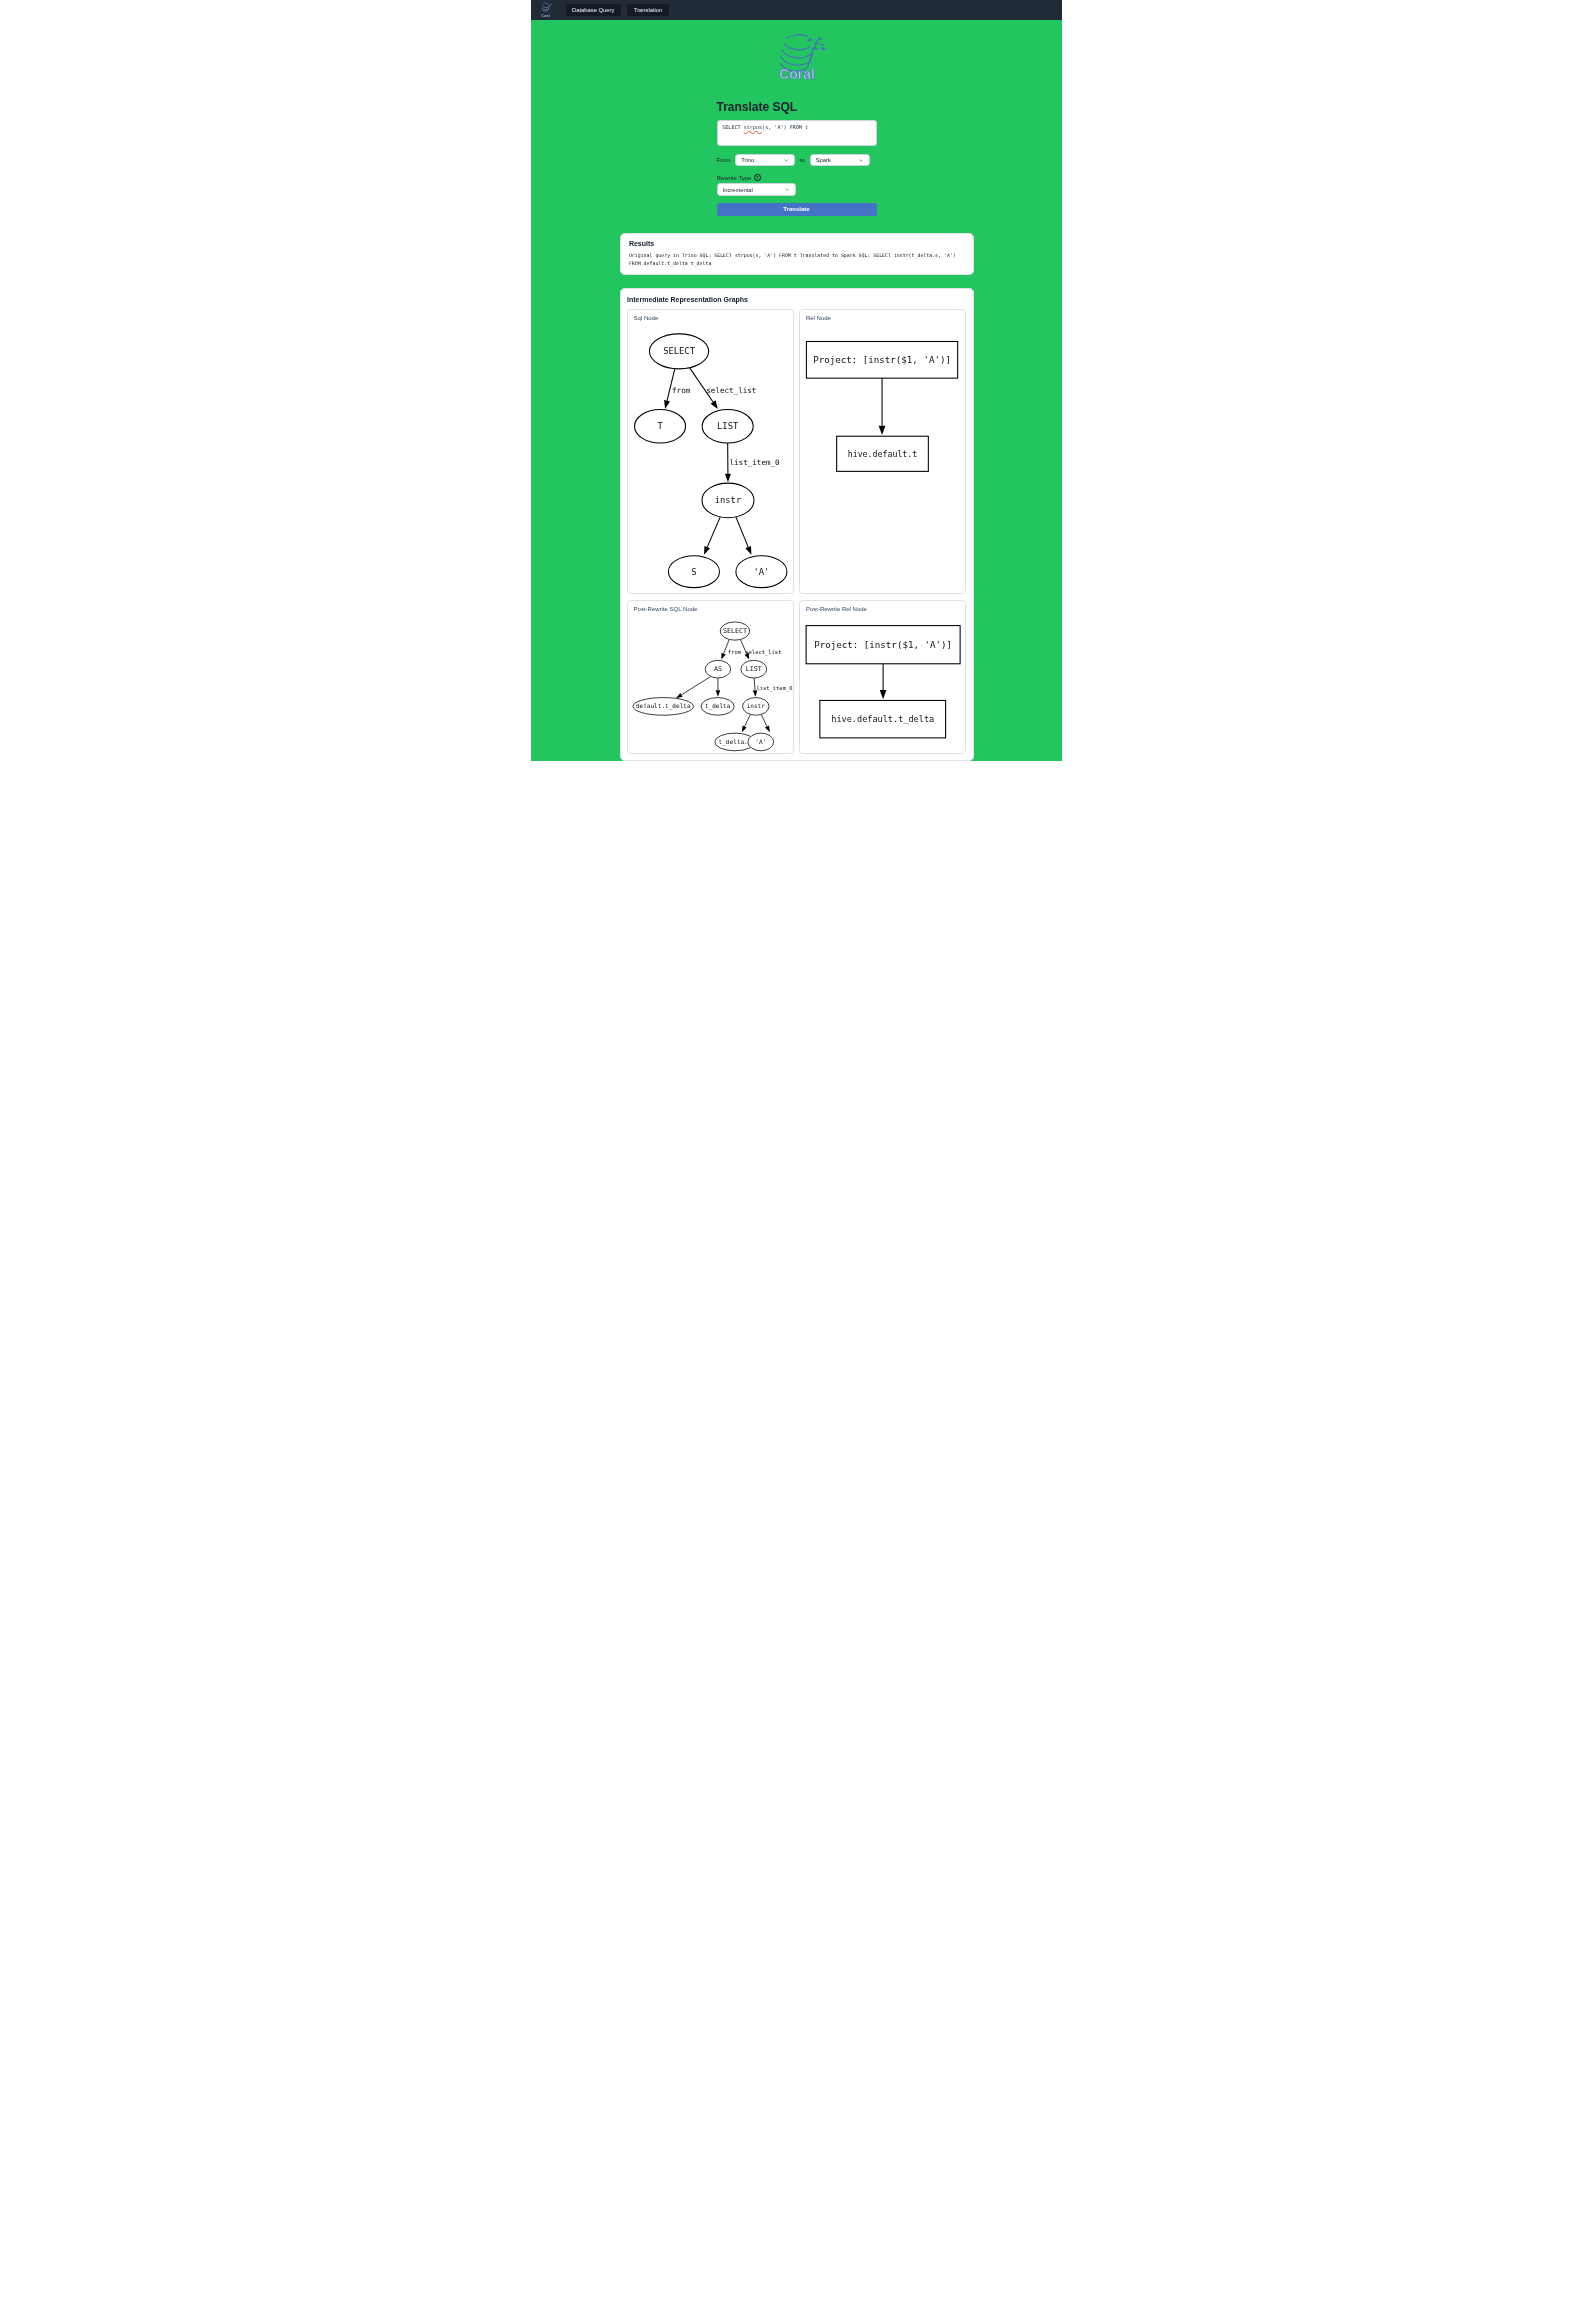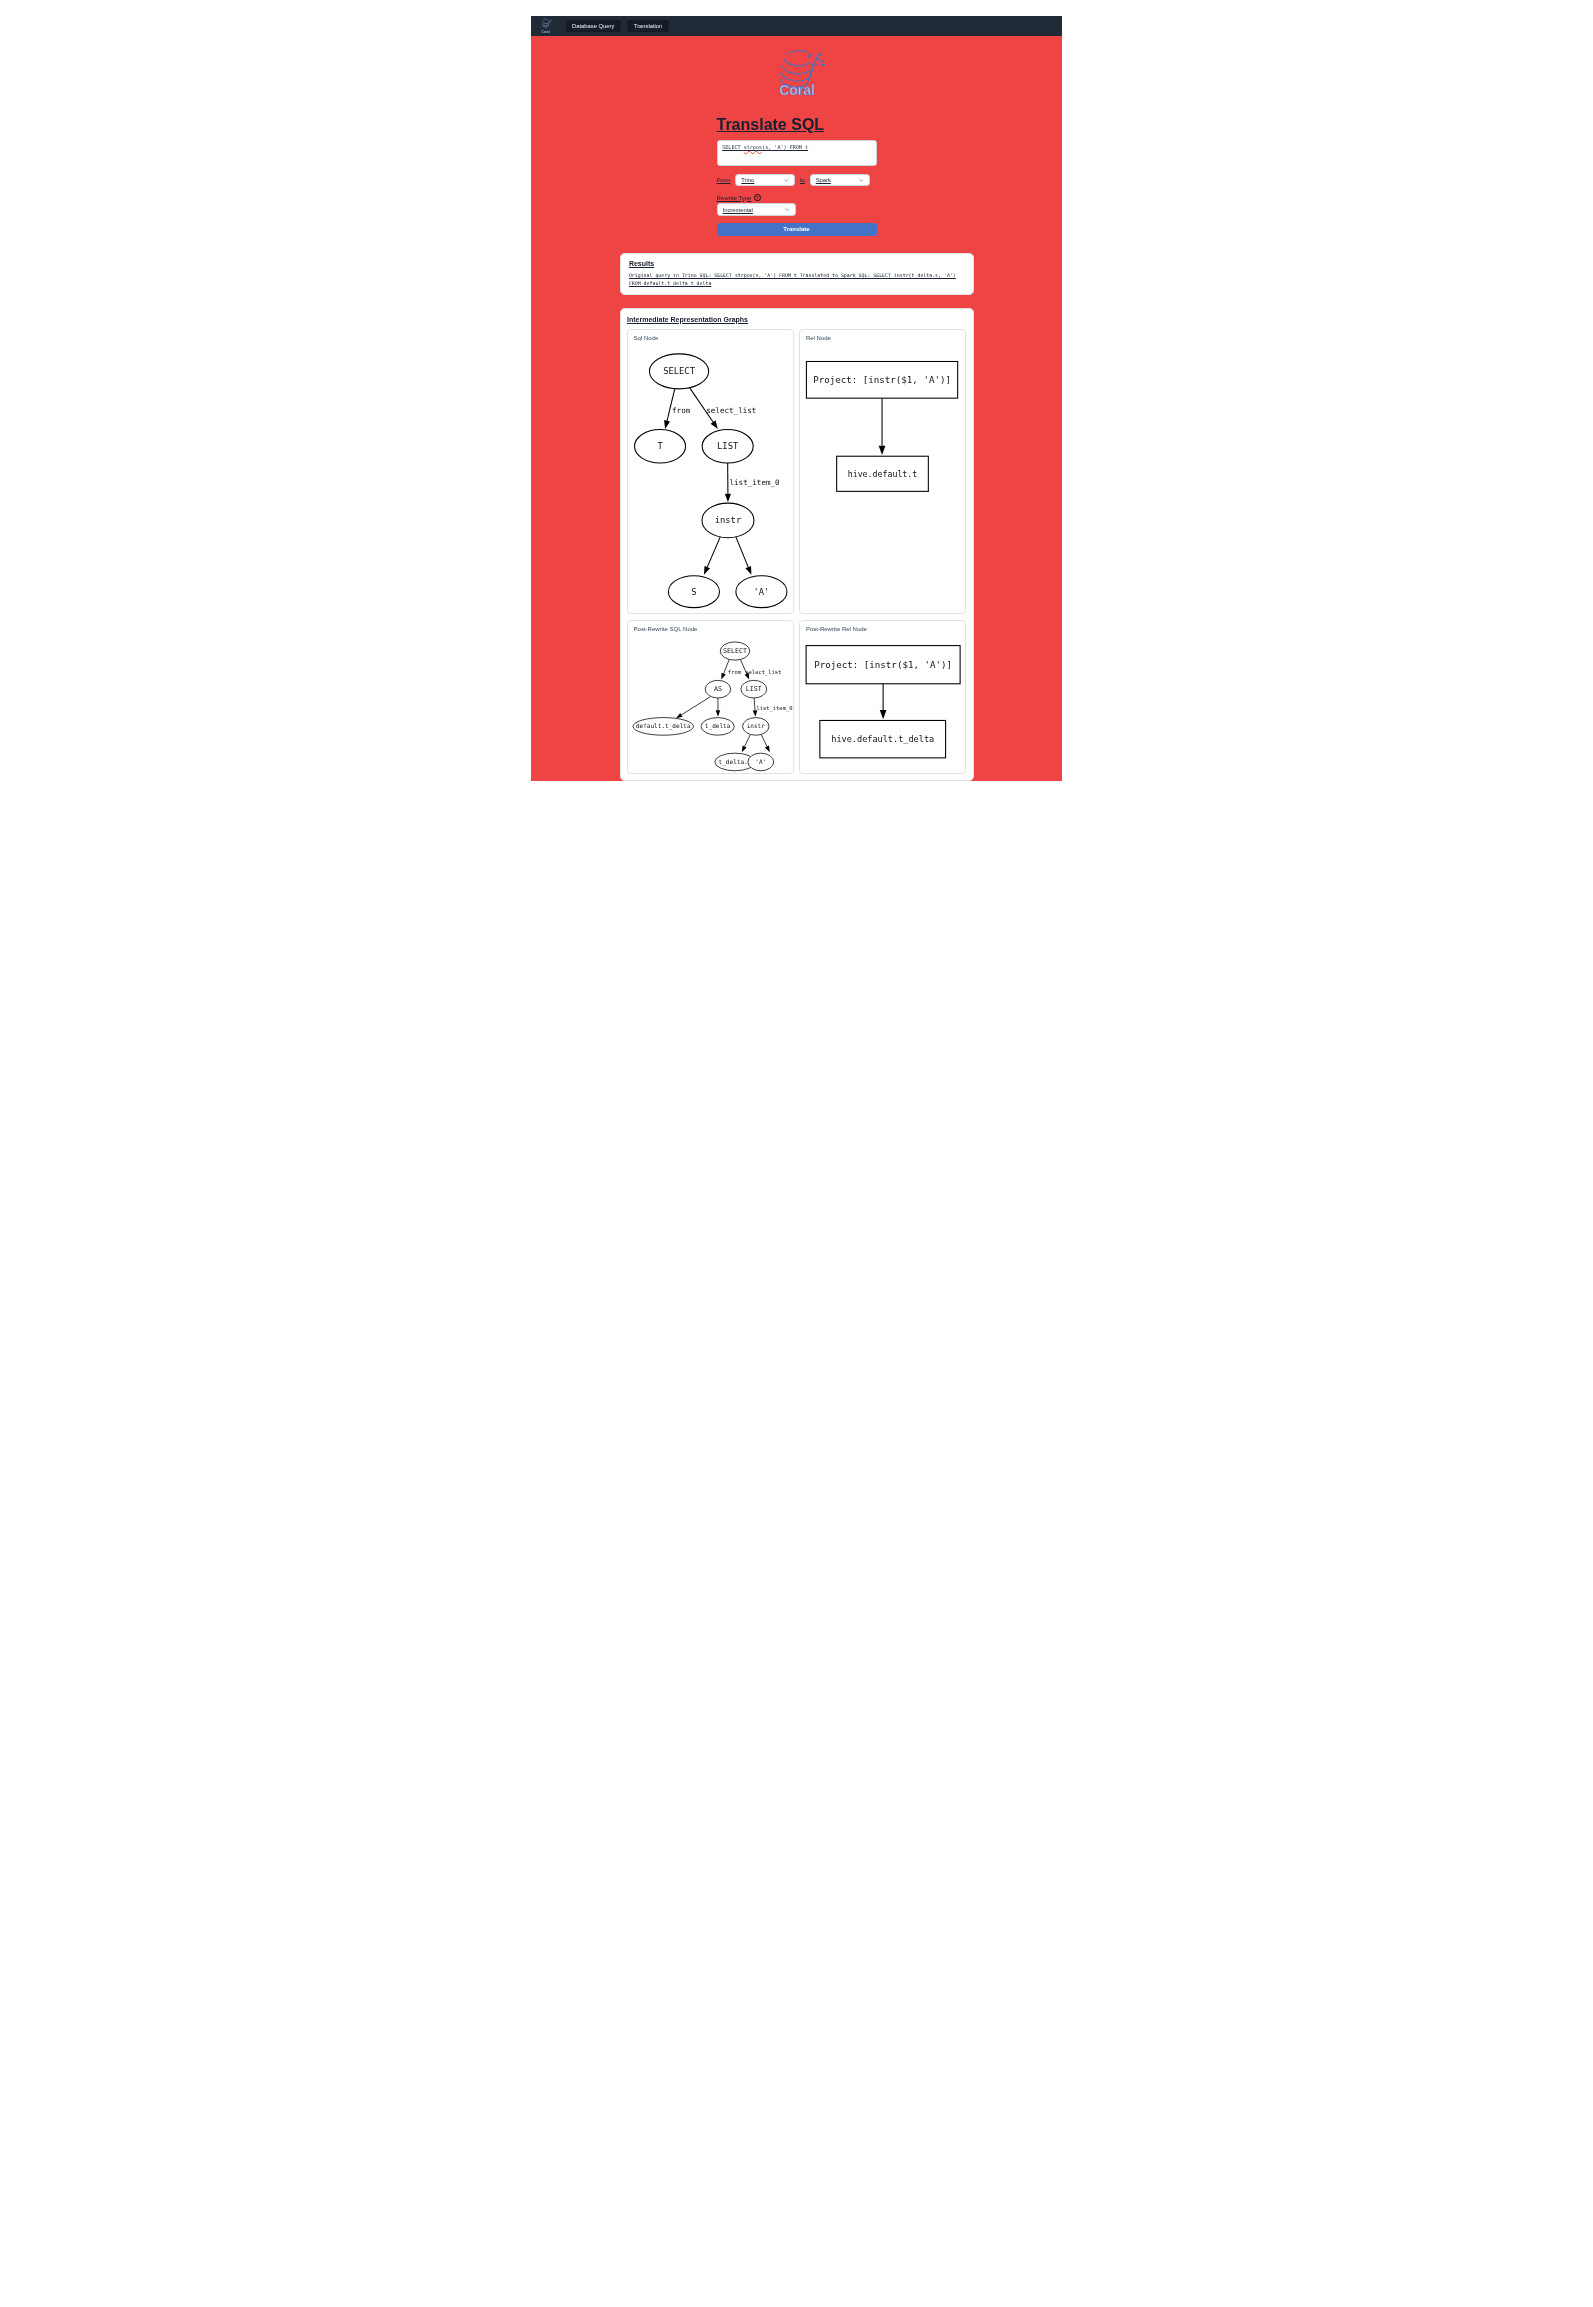--- a/index.html
+++ b/index.html
@@ -1,33 +1,33 @@
 <!DOCTYPE html>
 <html style="font-size:7.4px"><head>
 <meta charset="utf-8">
 <style>
   * { box-sizing: border-box; margin: 0; padding: 0; }
   html,body { background:#ffffff; }
   body { font-family: "Liberation Sans", sans-serif; color:#1a2433; }
-  .page { width:531px; margin:16px auto; background:#ef4444;text-decoration:underline; }
+  .page { width:531px; margin:0 auto; background:#22c55e; }
 
   
   .navbar { height:20px; background:#212b38; display:flex; align-items:center; padding:0 6.5px; gap:6.5px; }
   .brand { display:flex; flex-direction:column; align-items:center; width:16px; margin-right:5.6px; }
   .brand-text { font-size:3px; font-weight:bold; color:#9db7e8; margin-top:-0.9px; letter-spacing:0.1px; }
   .nav-btn { background:#141b27; color:#f4f6f8; border:none; border-radius:2.8px; font-size:5.8px;
              padding:2.8px 6.5px; font-family:inherit; cursor:pointer; }
 
   
   .logo-wrap { display:flex; justify-content:center; margin-top:6.5px; }
   .logo-box { width:58px; height:58px; }
 
   
   .form-col { width:160px; margin:15px auto 0 auto; }
-  .form-title { font-size:16px; font-weight:600; color:#172030; margin-bottom:6px; }
+  .form-title { font-size:12px; font-weight:600; color:#172030; margin-bottom:6px; }
   .sql-box { width:100%; height:26px; border:0.5px solid #cbd2d9; border-radius:2.8px; padding:3.7px 4.7px;
              font-family:"DejaVu Sans Mono", monospace; font-size:5.1px; color:#1f2937; position:relative;
              background:#fff; overflow:hidden; }
   .sql-box::after { content:""; position:absolute; right:0.9px; bottom:0.9px; width:4.2px; height:4.2px;
              background:repeating-linear-gradient(135deg, transparent 0 0.9px, #a7b0ba 0.9px 1.4px);
              clip-path:polygon(100% 0, 100% 100%, 0 100%); }
   .misspell { text-decoration: underline wavy #e0533d 0.5px; text-underline-offset:1.2px; }
   .row { display:flex; align-items:center; margin-top:8.4px; gap:4.7px; }
   .field-label { font-size:6px; color:#17202e; }
   .select { height:12.6px; border:0.5px solid #cdd3da; border-radius:3.3px; background:#fff; display:flex;

